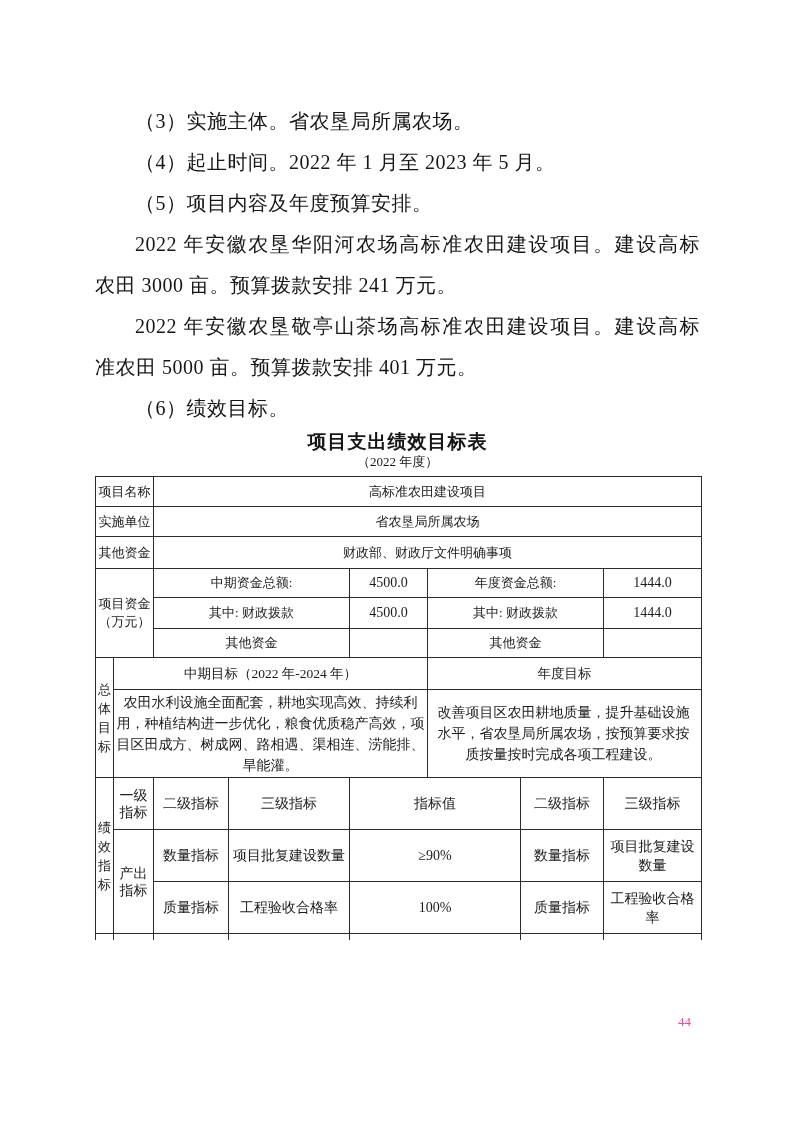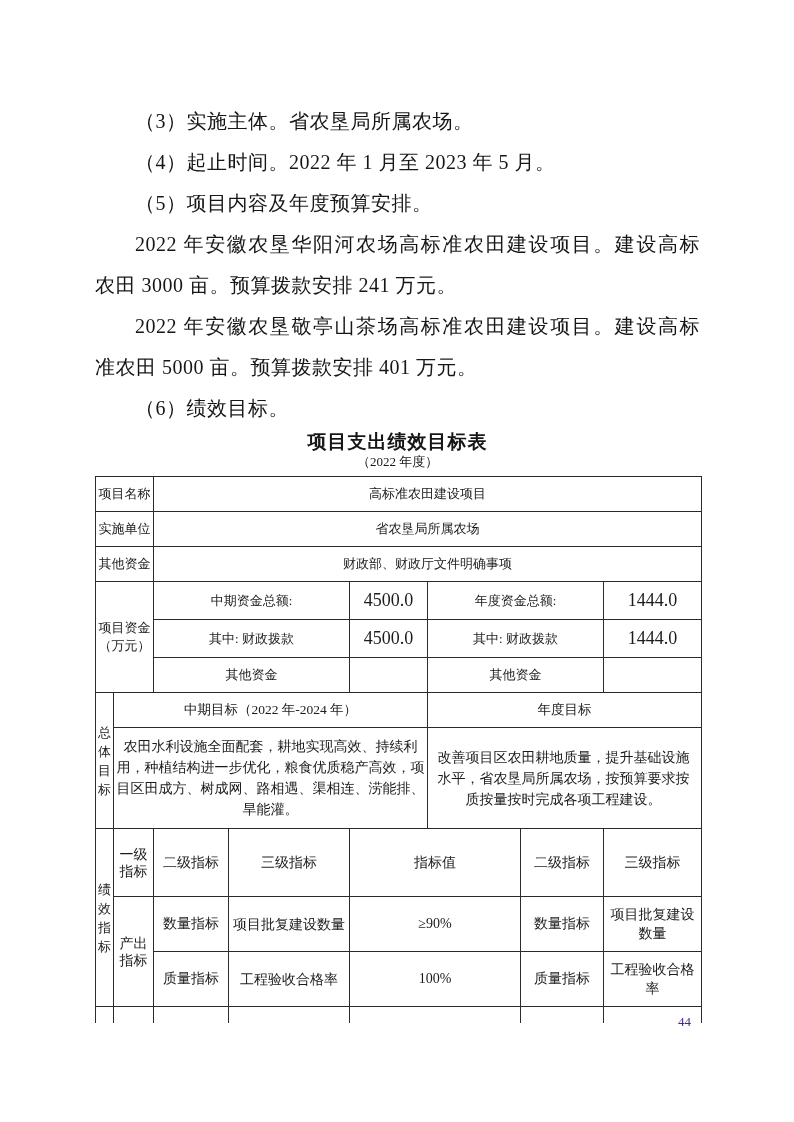--- a/index.html
+++ b/index.html
@@ -17,36 +17,36 @@
   .tbl-title {
     margin-top:2px; text-align:center; font-weight:bold; font-size:19px; line-height:22px;
     font-family:"Liberation Sans","DejaVu Sans",sans-serif; letter-spacing:1px;
   }
   .tbl-subtitle { text-align:center; font-size:13px; line-height:18px; }
   
   table.perf {
     margin-top:5px; border-collapse:collapse; table-layout:fixed; width:606px;
     font-size:13px; color:#1b1b1b;
   }
-  table.perf td { border:1px solid #2b2b2b; padding:8px 2px; text-align:center; vertical-align:middle; overflow:hidden; }
+  table.perf td { border:1px solid #2b2b2b; padding:0 2px; text-align:center; vertical-align:middle; overflow:hidden; }
   td.lblA { font-size:13px; }
   td.valA { padding-right:92px; font-size:13px; }
   td.vlabel { padding:0 1px; line-height:19px; word-break:break-all; font-size:13px; }
   td.fund-lbl-left { text-align:left; padding-left:2px; font-size:13px; }
-  td.fund-val { text-align:right; padding-right:2px; font-size:18px; }
+  td.fund-val { text-align:right; padding-right:2px; font-size:14px; }
   td.fund-mid { font-size:13px; }
   td.goal-head { font-size:13.5px; }
   td.goal-body { text-align:justify; font-size:14px; line-height:21px; padding:2px 4px; word-break:break-all; }
   td.goal-body.year { padding:2px 8px 2px 6px; }
   td.perf-h { font-size:14px; line-height:17px; word-break:break-all; }
   td.perf-c { font-size:14px; }
   td.perf-l3 { text-align:left; font-size:14px; line-height:19px; padding:3px 5px; word-break:break-all; }
   tr.stub td { border-bottom:none; border-top:1px solid #2b2b2b; }
   
-  .page-num { position:absolute; left:678px; top:1014px; font-size:13px; color:#4c1d95; }
+  .page-num { position:absolute; left:678px; top:1014px; font-size:13px; color:#ec4899; }
 </style>
 </head>
 <body>
 
 <div class="page">
 
   <div class="doc-body">
     <div class="line first">（3）实施主体。省农垦局所属农场。</div>
     <div class="line first">（4）起止时间。2022 年 1 月至 2023 年 5 月。</div>
     <div class="line first">（5）项目内容及年度预算安排。</div>

